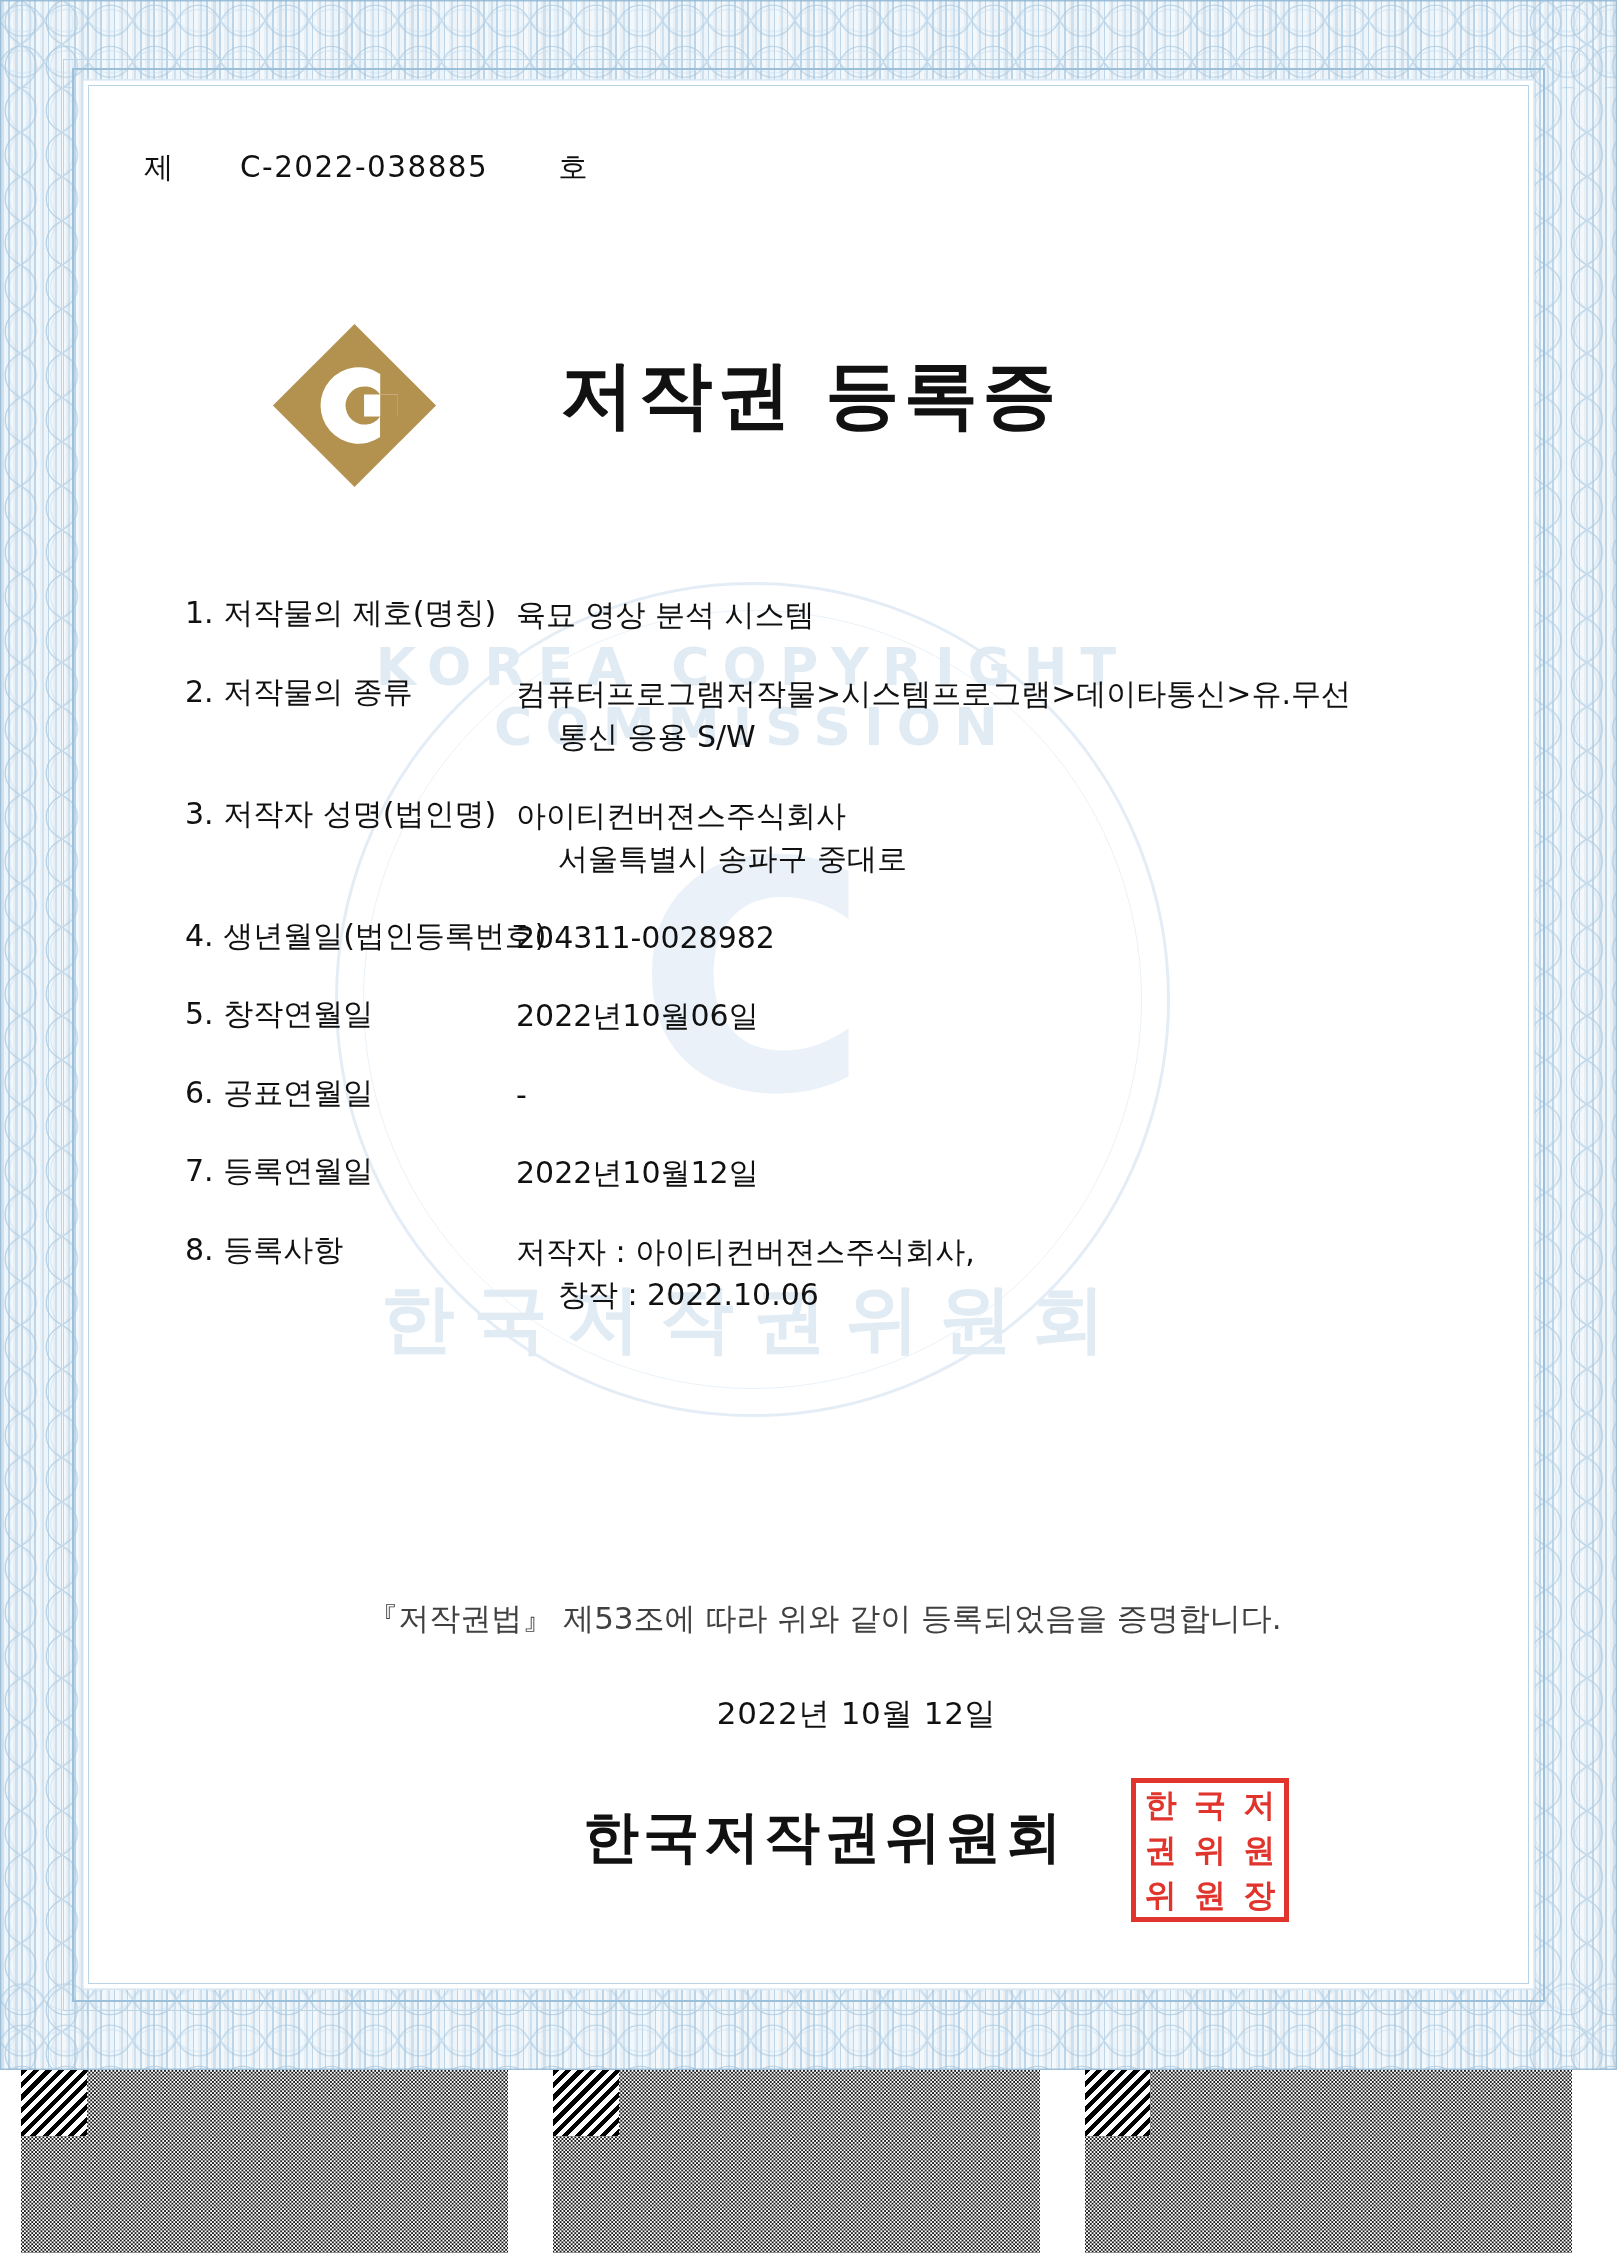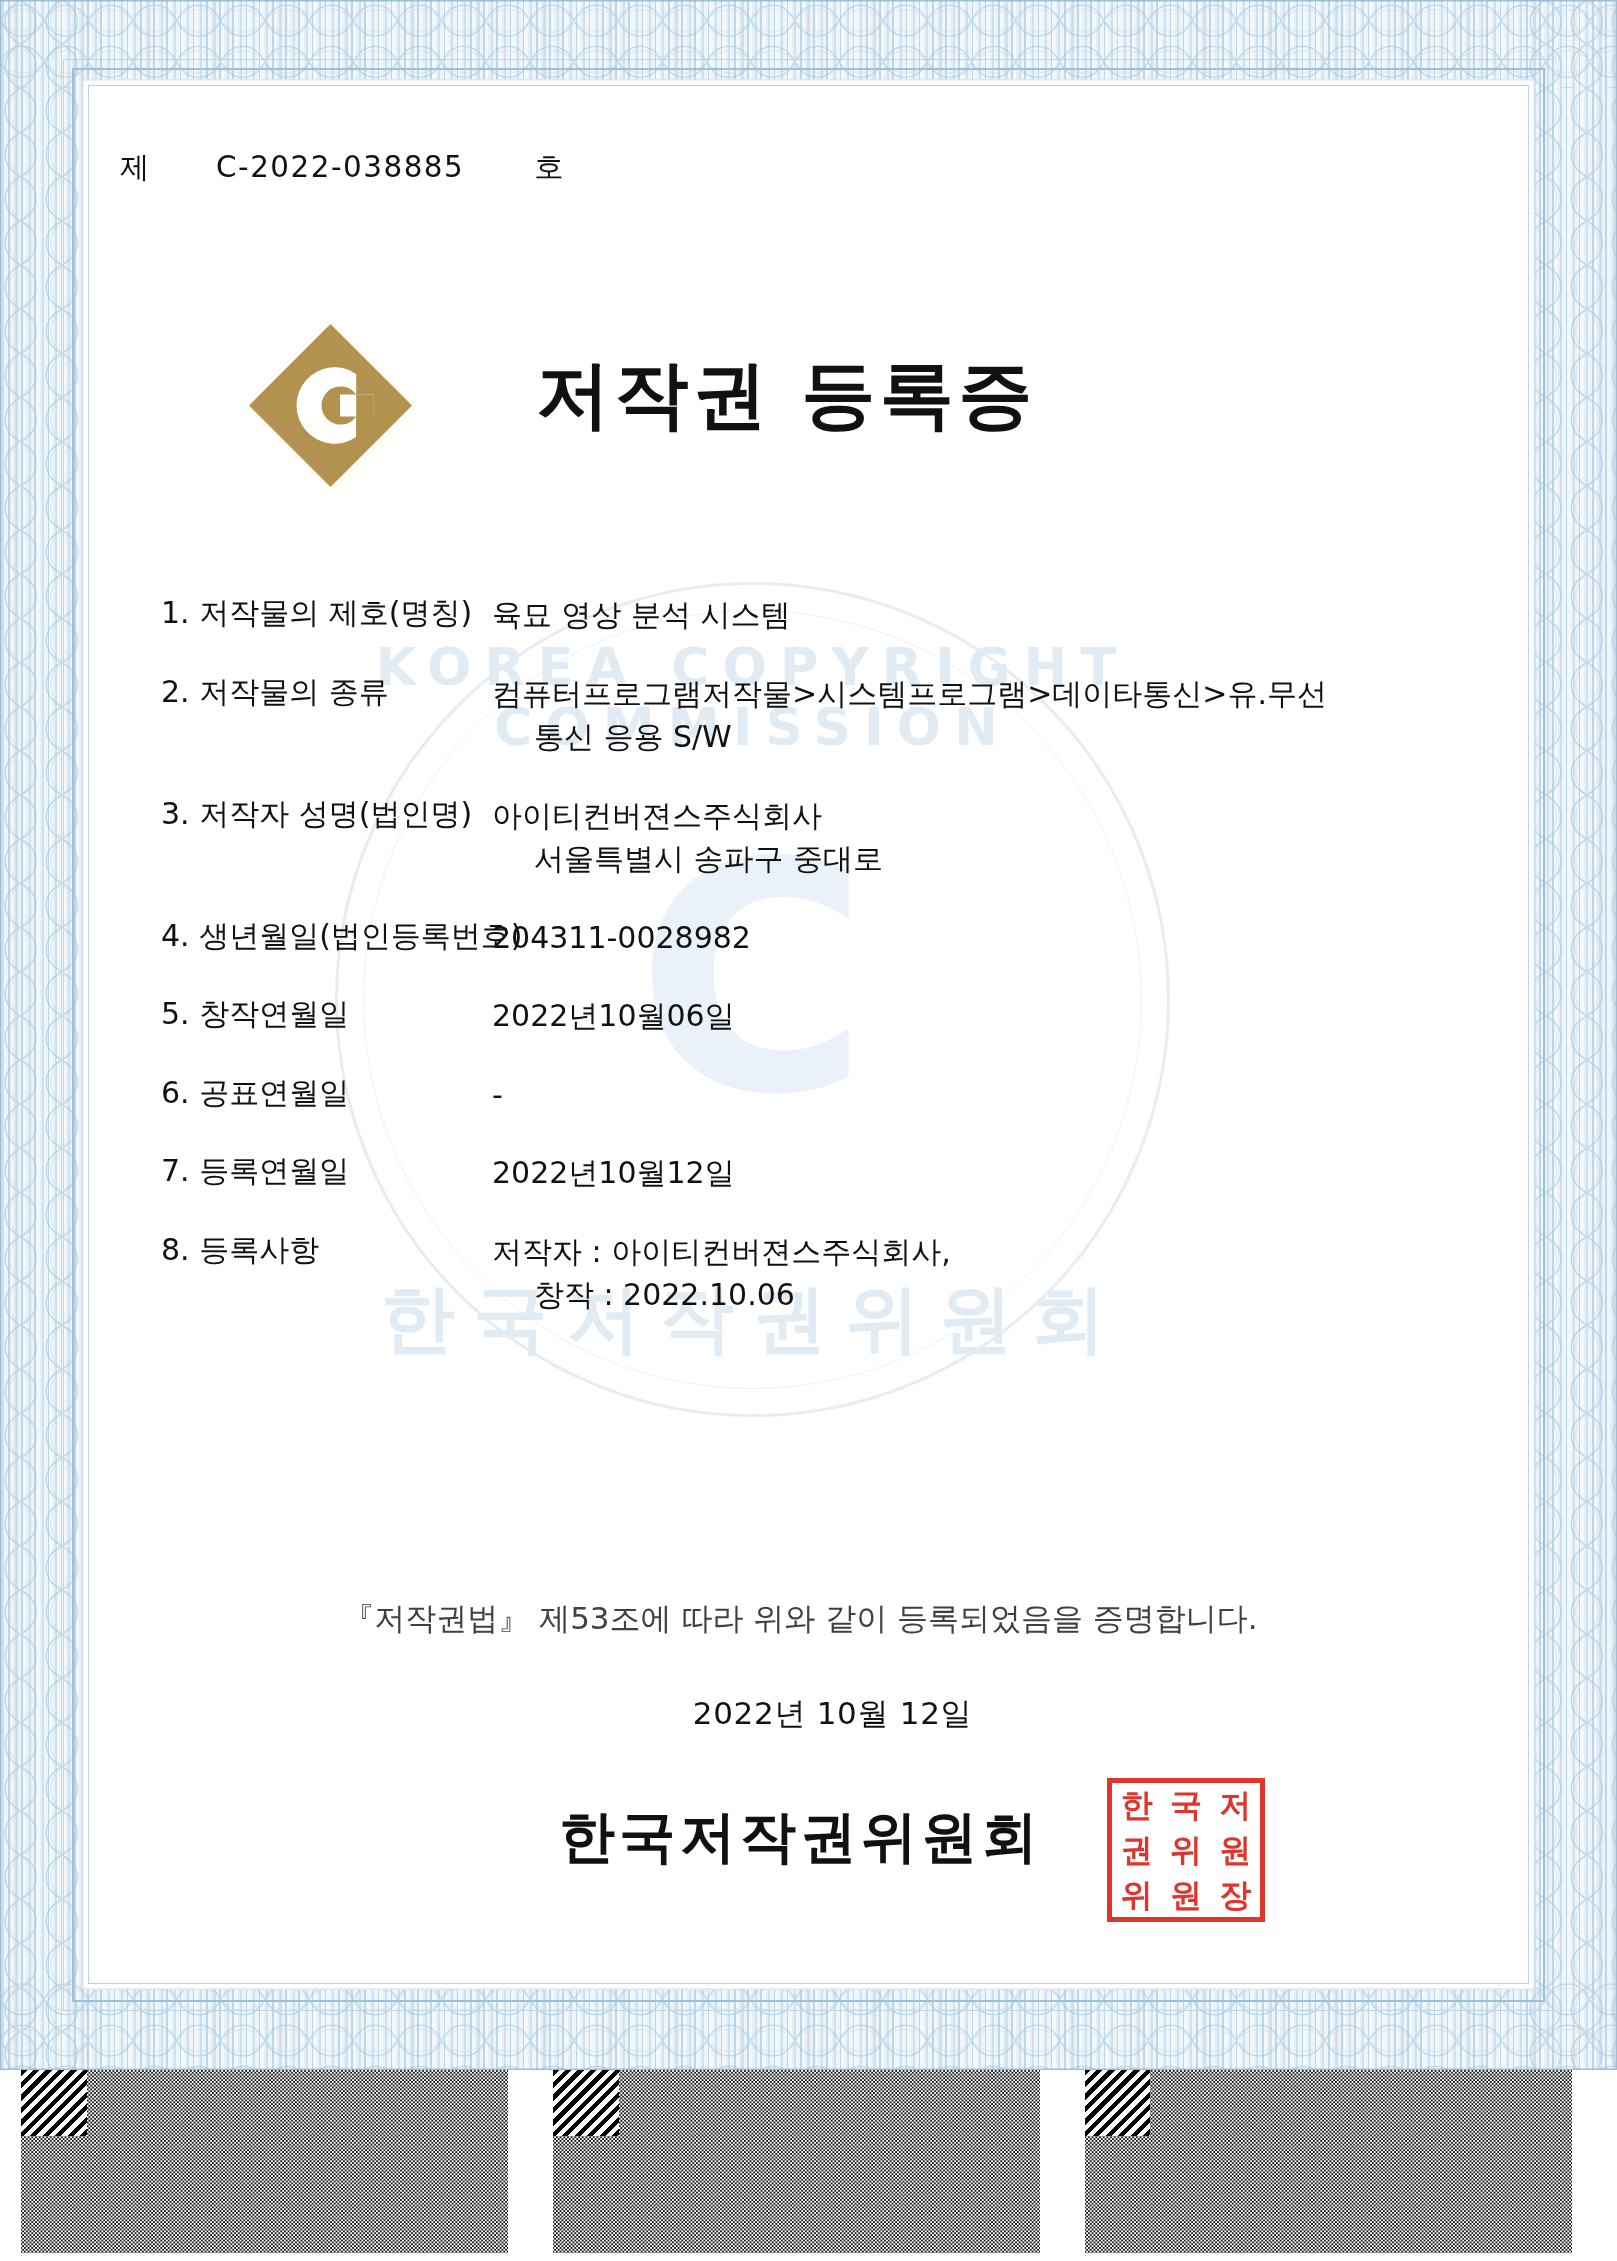--- a/index.html
+++ b/index.html
@@ -119,21 +119,21 @@
   }
   .wm-text-bottom {
     bottom: 44px;
     font-size: 74px;
     letter-spacing: 19px;
   }
 
   
   .content {
     position: absolute;
-    left: 80px;
+    left: 104px;
     top: 85px;
     width: 1441px;
     height: 1500px;
     text-decoration: underline;
   }
   .doc-number-row {
     position: absolute;
     left: 40px;
     top: 63px;
     font-size: 29.4px;

